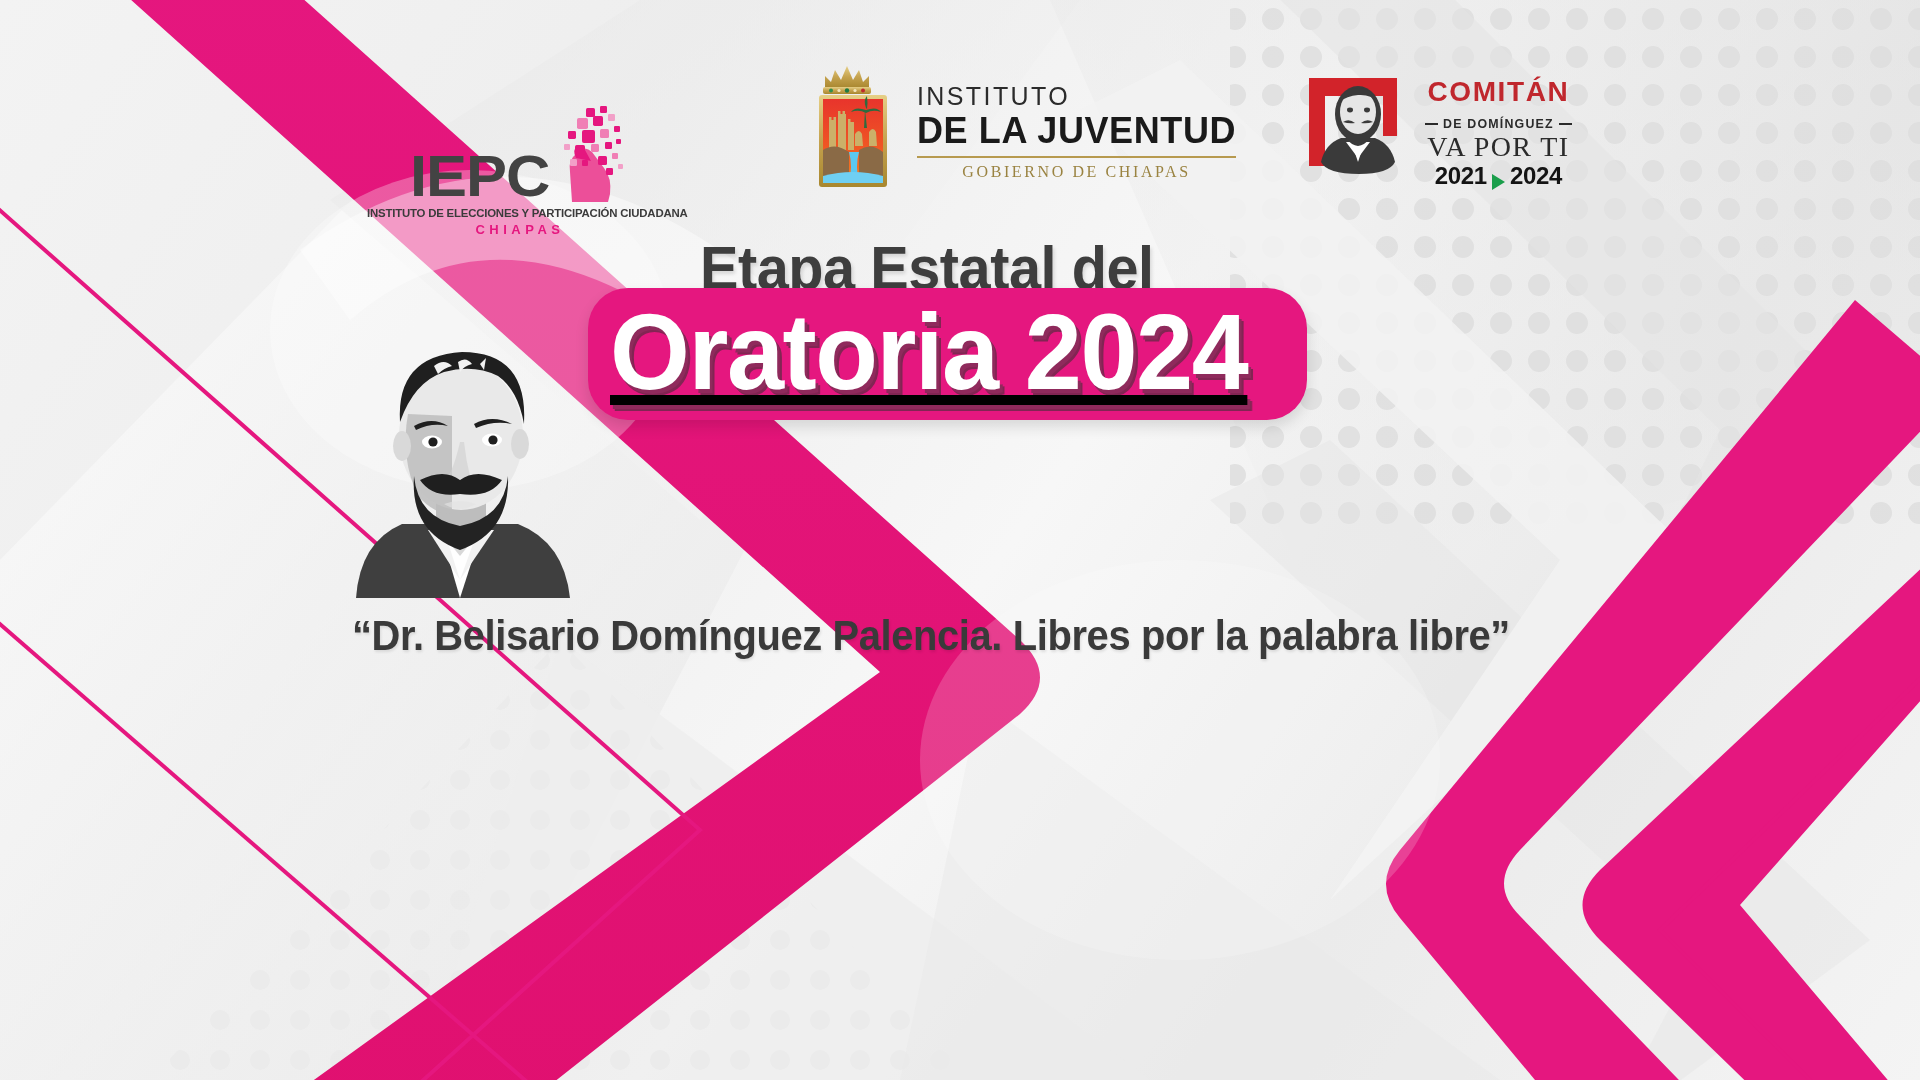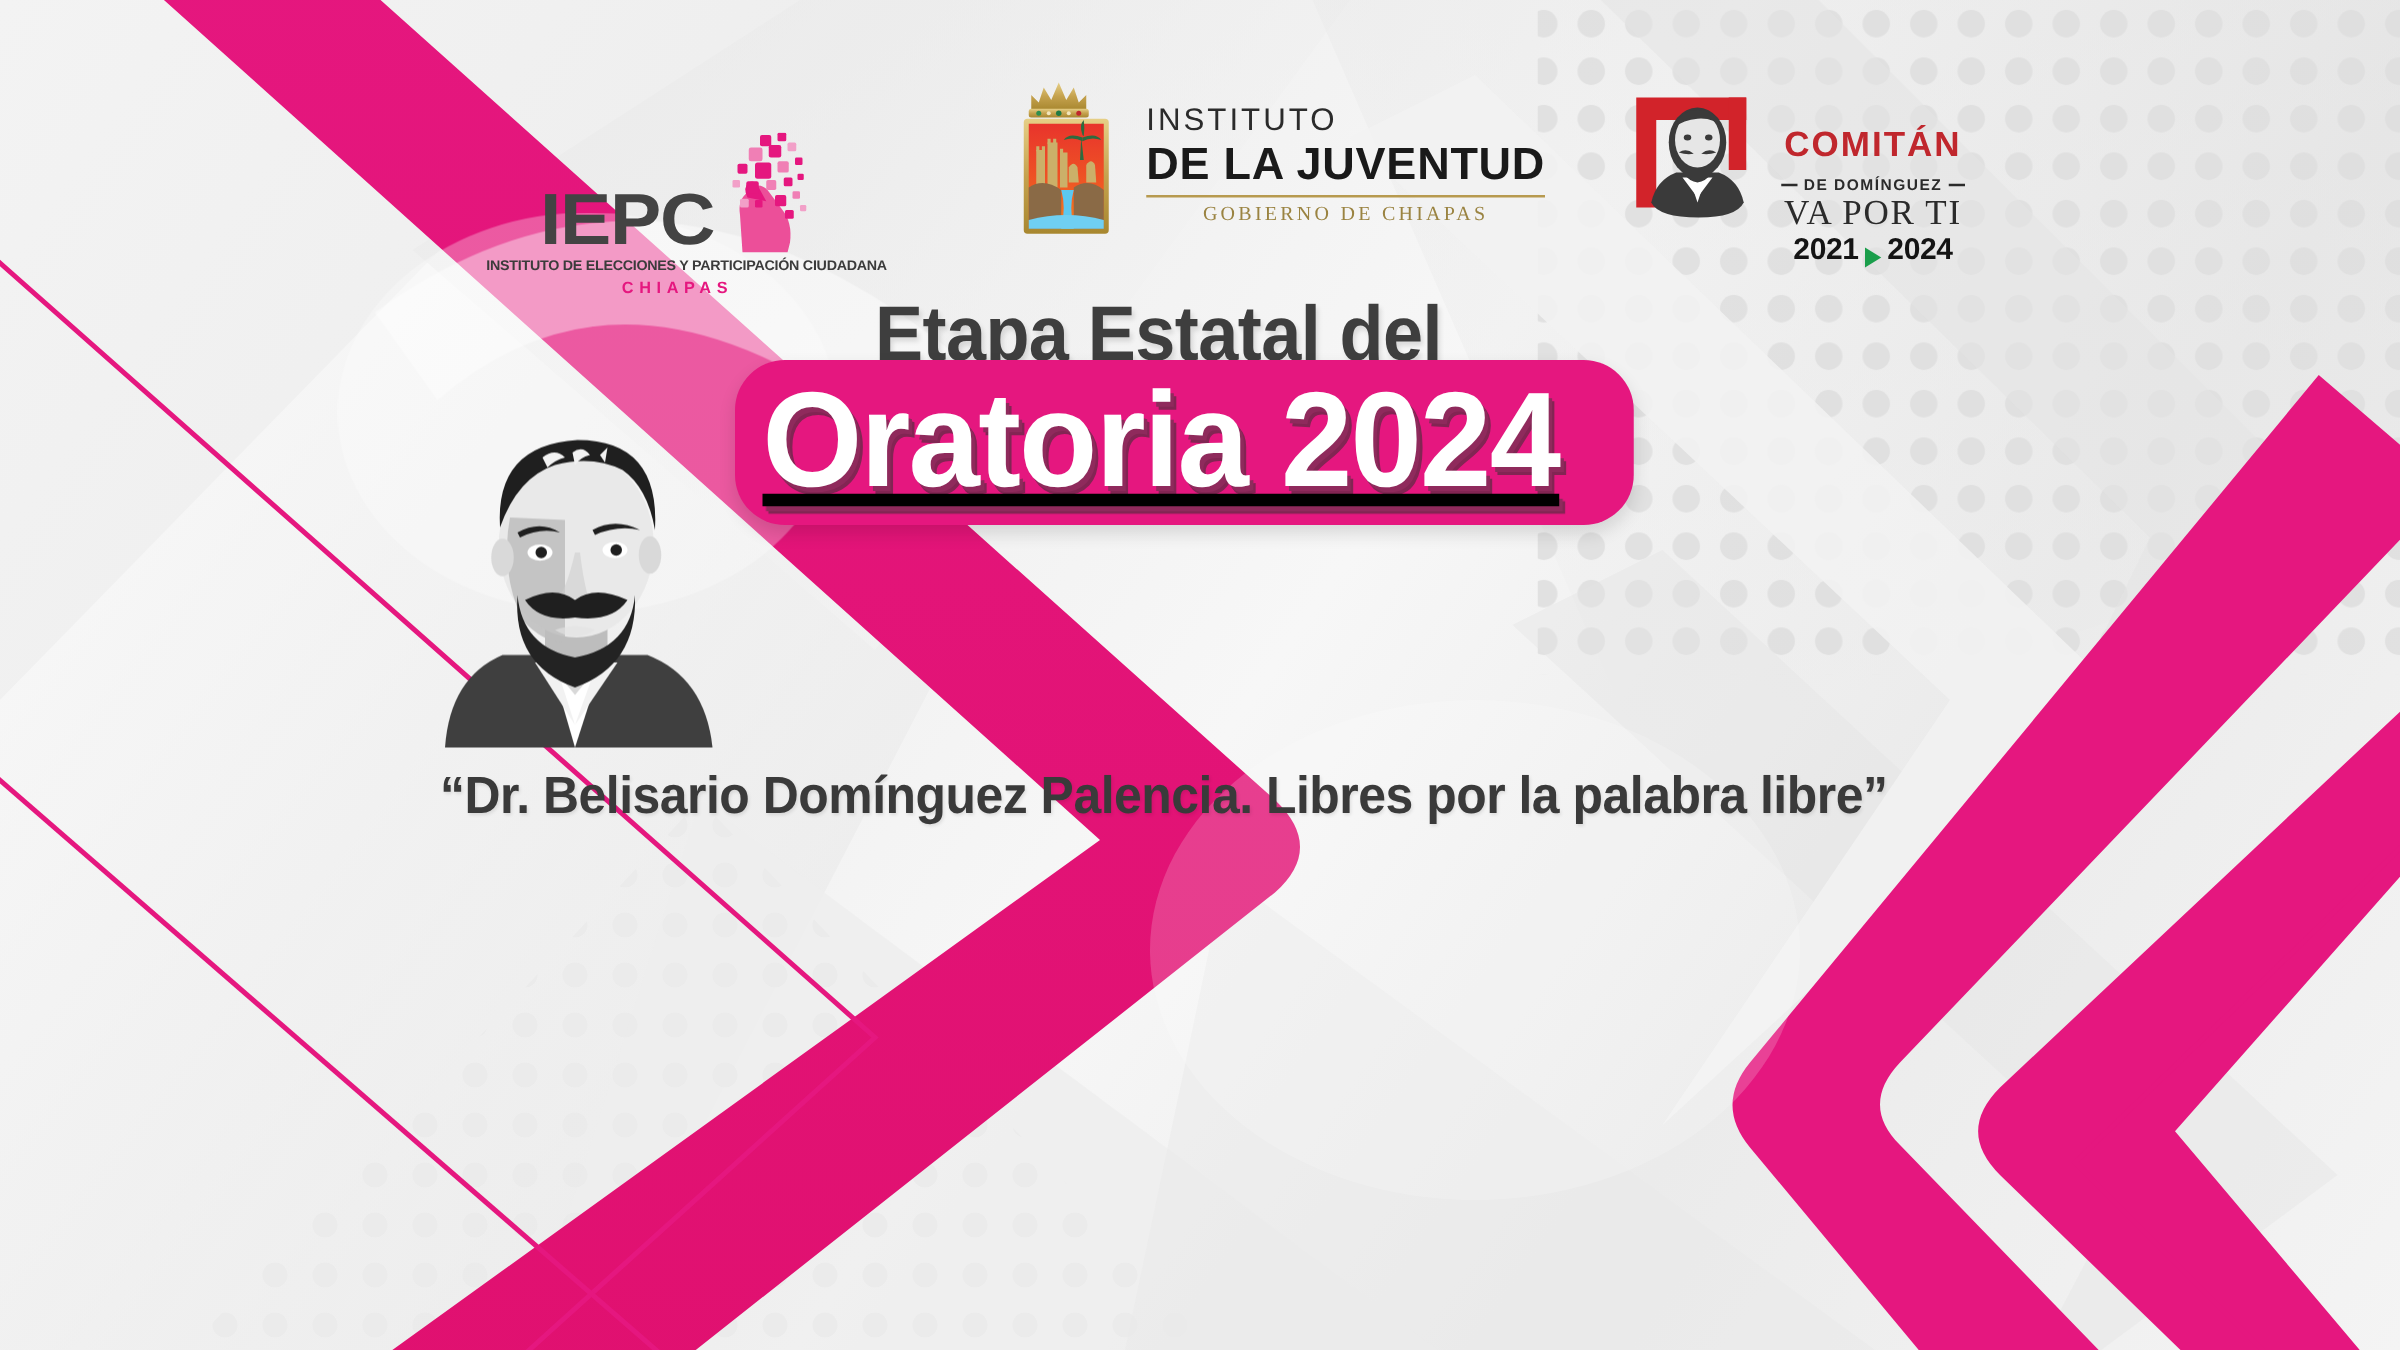--- a/index.html
+++ b/index.html
@@ -25,21 +25,21 @@
     position: absolute;
     top: 48px;
     left: 0;
     width: 1920px;
     height: 160px;
   }
 
   
   .iepc {
     position: absolute;
-    left: 392px;
+    left: 370px;
     top: 58px;
     width: 300px;
   }
   .iepc-main {
     display: flex;
     align-items: flex-end;
     justify-content: center;
   }
   .iepc-word {
     font-family: "Liberation Sans", sans-serif;
@@ -120,21 +120,20 @@
     gap: 12px;
   }
   .com-portrait { position: relative; width: 108px; height: 118px; }
   .com-text { padding-top: 12px; text-align: center; }
   .com-l1 {
     font-size: 28px;
     font-weight: 700;
     color: #c0272d;
     letter-spacing: 1.6px;
     line-height: 1;
-    margin-top: 24px;
   }
   .com-l2row {
     display: flex;
     align-items: center;
     justify-content: center;
     gap: 5px;
     margin: 11px 0 1px;
   }
   .com-dash { width: 13px; height: 2px; background: #2b2b2b; }
   .com-l2 {

